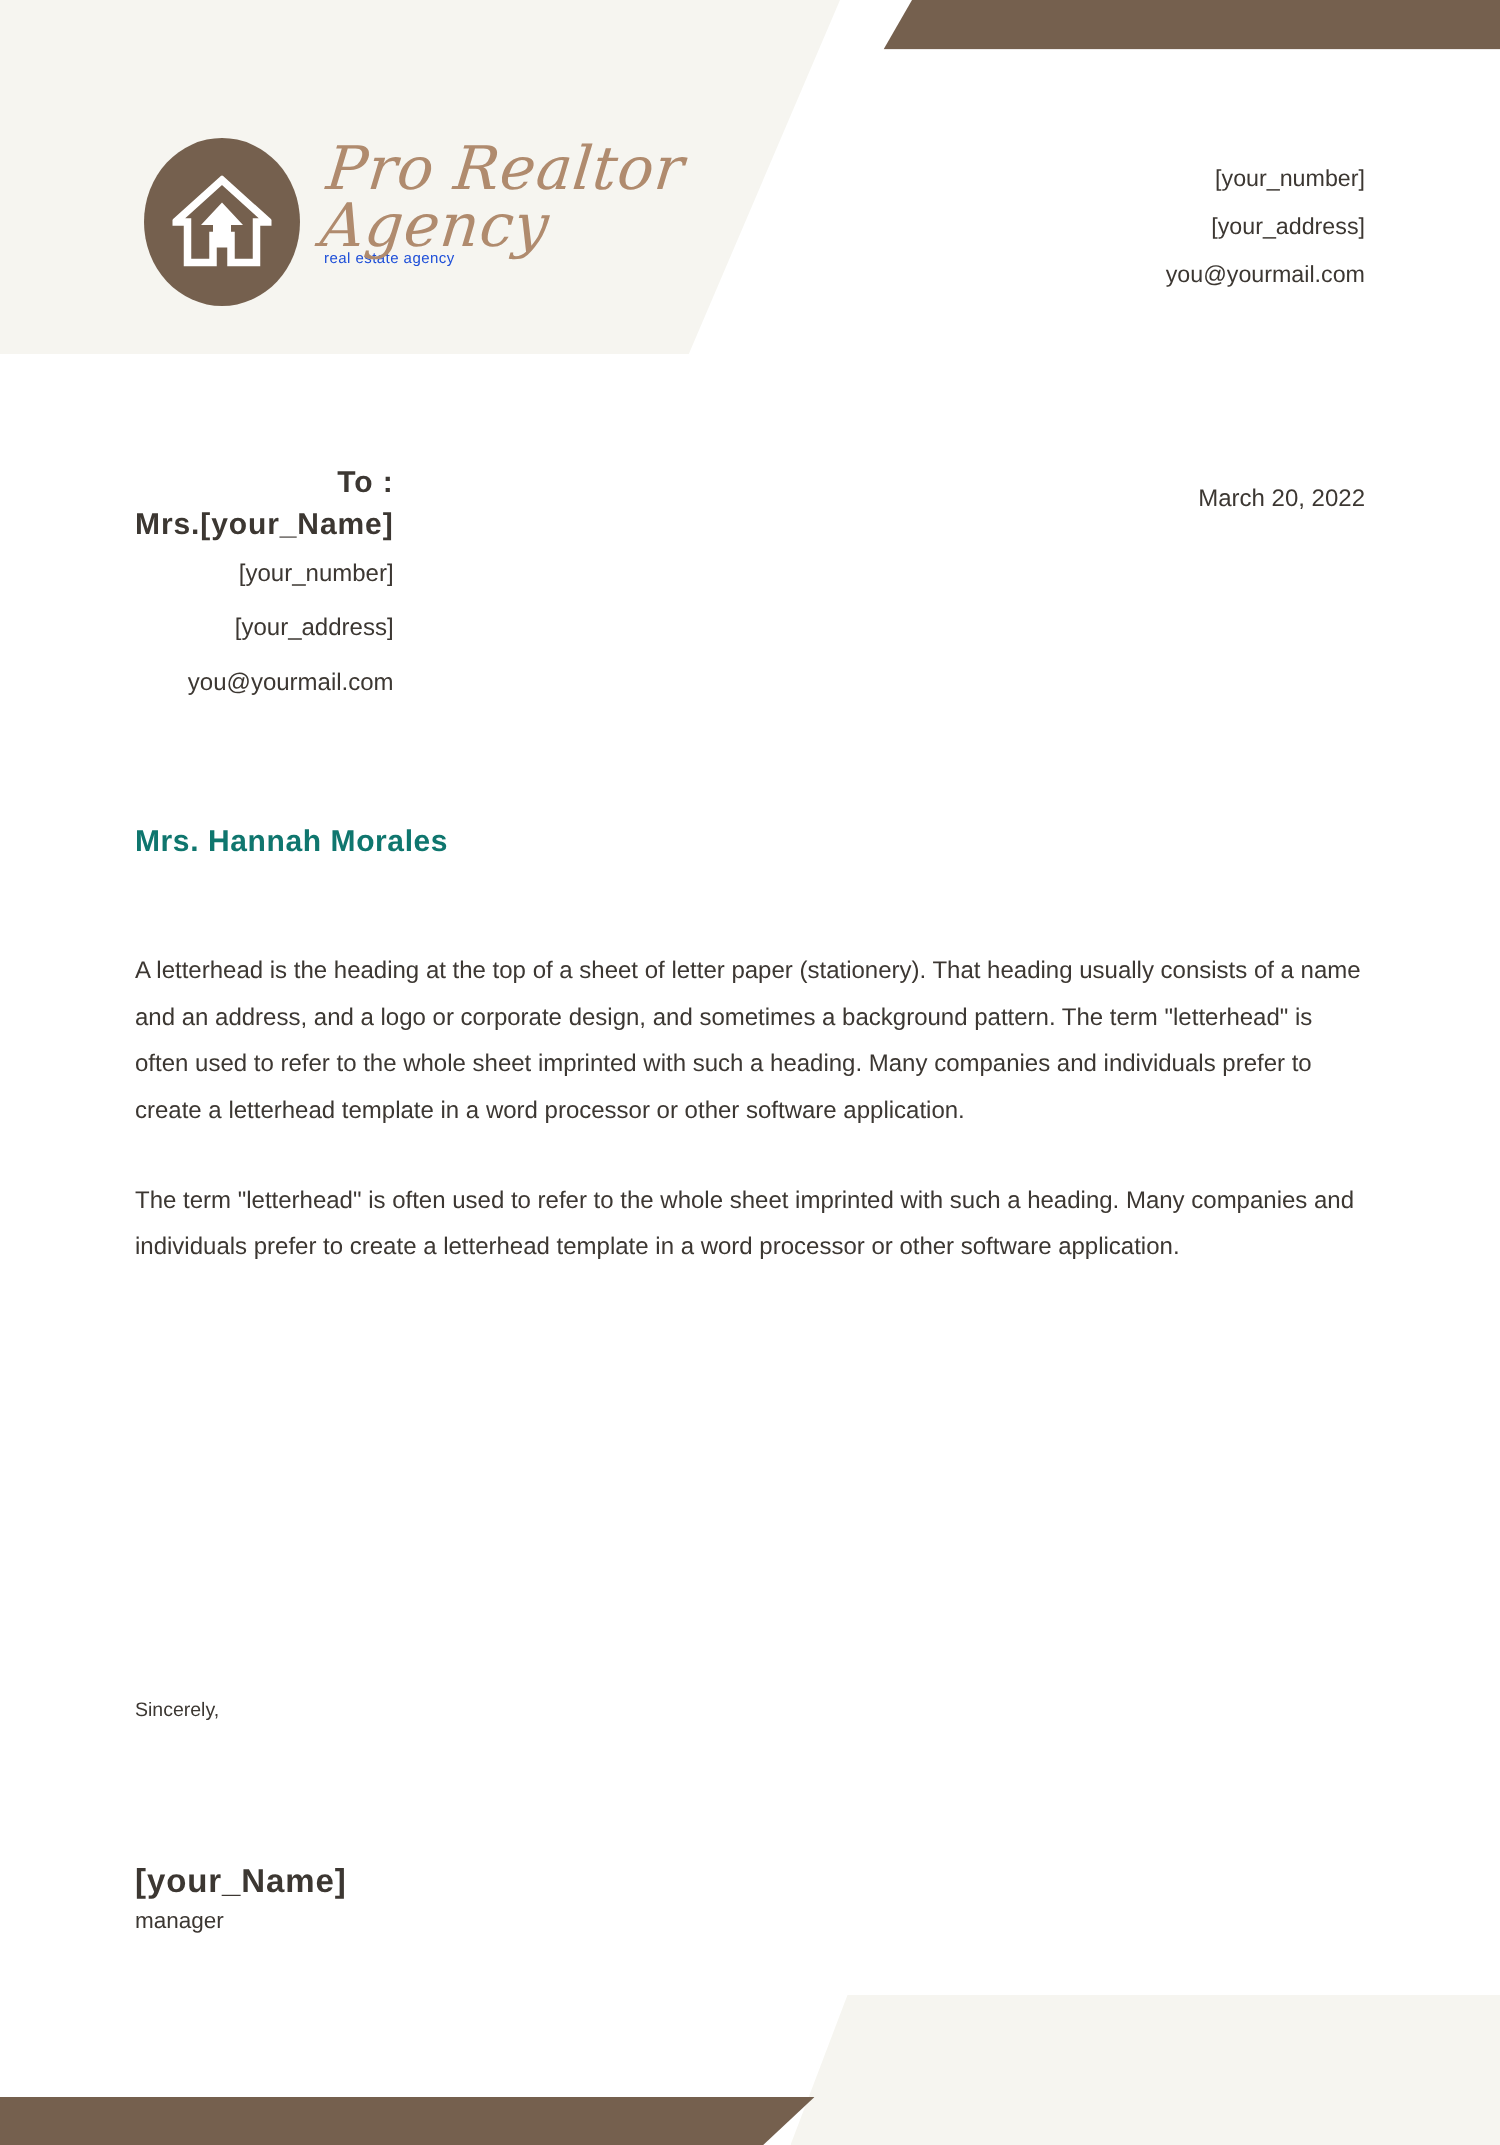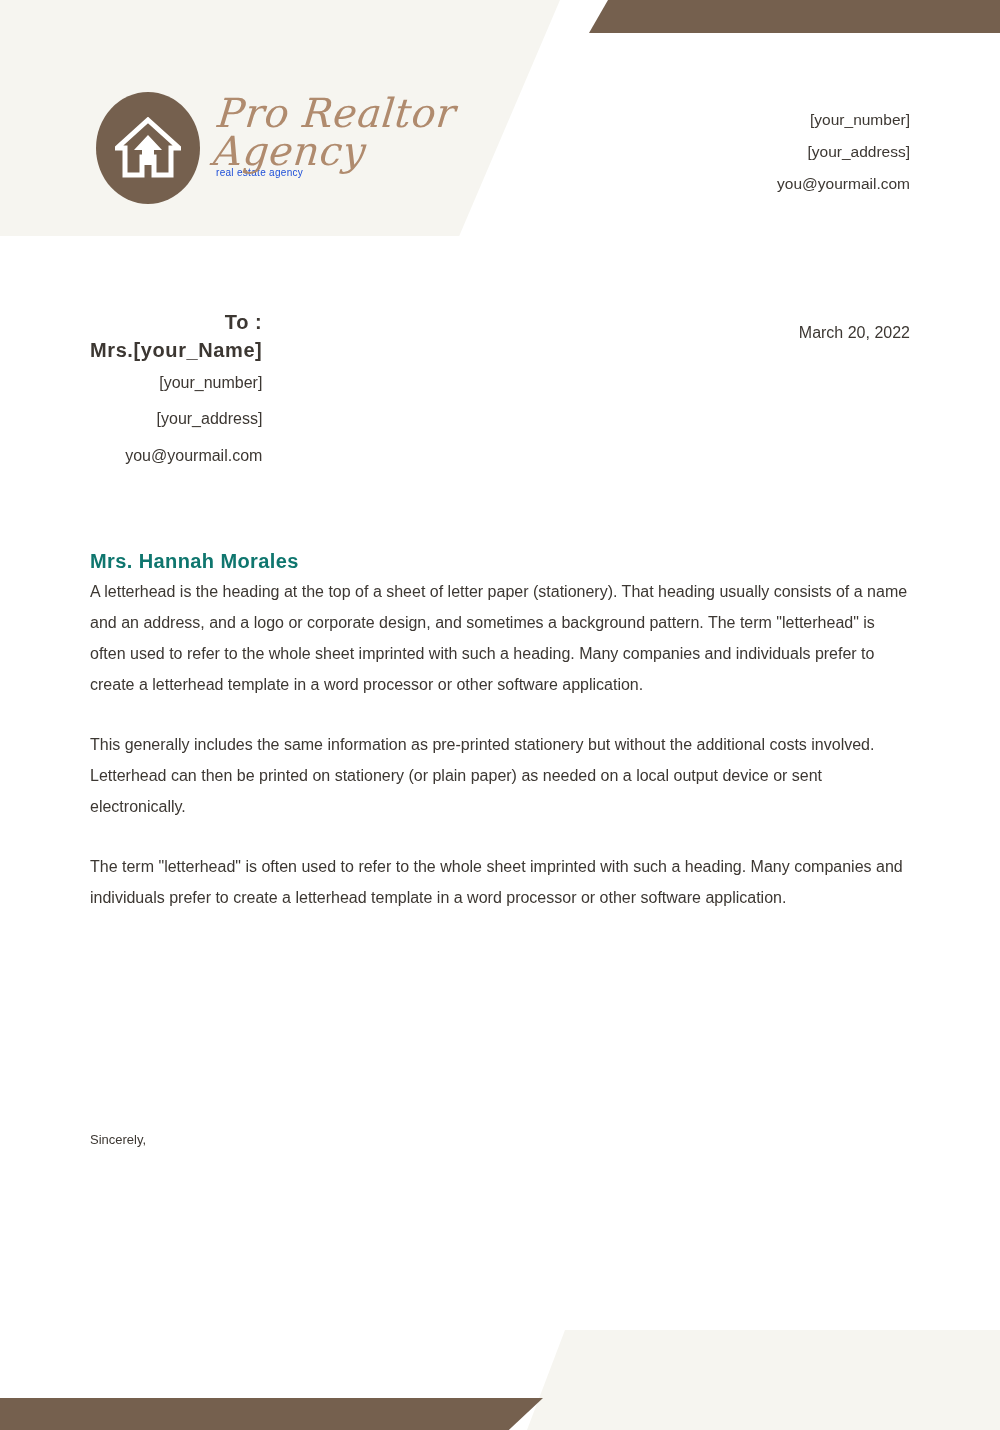--- a/index.html
+++ b/index.html
@@ -127,21 +127,21 @@
     left: 90px;
     top: 550px;
     font-size: 20px;
     font-weight: bold;
     letter-spacing: 0.4px;
     color: #0f766e;
   }
   .body-copy {
     position: absolute;
     left: 90px;
-    top: 576px;
+    top: 632px;
     width: 818px;
     font-size: 16px;
     line-height: 31px;
     color: #3c3732;
   }
   .body-copy p { margin: 0 0 29px 0; }
   .body-copy p:last-child { margin-bottom: 0; }
 
   .closing {
     position: absolute;
@@ -225,23 +225,26 @@
     <div class="recipient-name">Mrs.[your_Name]</div>
     <div class="recipient-line">[your_number]</div>
     <div class="recipient-line">[your_address]</div>
     <div class="recipient-line">you@yourmail.com</div>
   </div>
 
   <div class="salutation">Mrs. Hannah Morales</div>
 
   <div class="body-copy">
     <p>A letterhead is the heading at the top of a sheet of letter paper (stationery). That heading usually consists of a name and an address, and a logo or corporate design, and sometimes a background pattern. The term "letterhead" is often used to refer to the whole sheet imprinted with such a heading. Many companies and individuals prefer to create a letterhead template in a word processor or other software application.</p>
-    <p>This generally includes the same information as pre-printed stationery but without the additional costs involved. Letterhead can then be printed on stationery (or plain paper) as needed on a local output device or sent electronically.</p>
     <p>The term "letterhead" is often used to refer to the whole sheet imprinted with such a heading. Many companies and individuals prefer to create a letterhead template in a word processor or other software application.</p>
   </div>
 
   <div class="closing">Sincerely,</div>
 
+  <div class="signature">
+    <div class="signature-name">[your_Name]</div>
+    <div class="signature-role">manager</div>
+  </div>
 
   <div class="footer-cream"></div>
   <div class="footer-brown-bar"></div>
 
 </div>
 
 </body></html>

